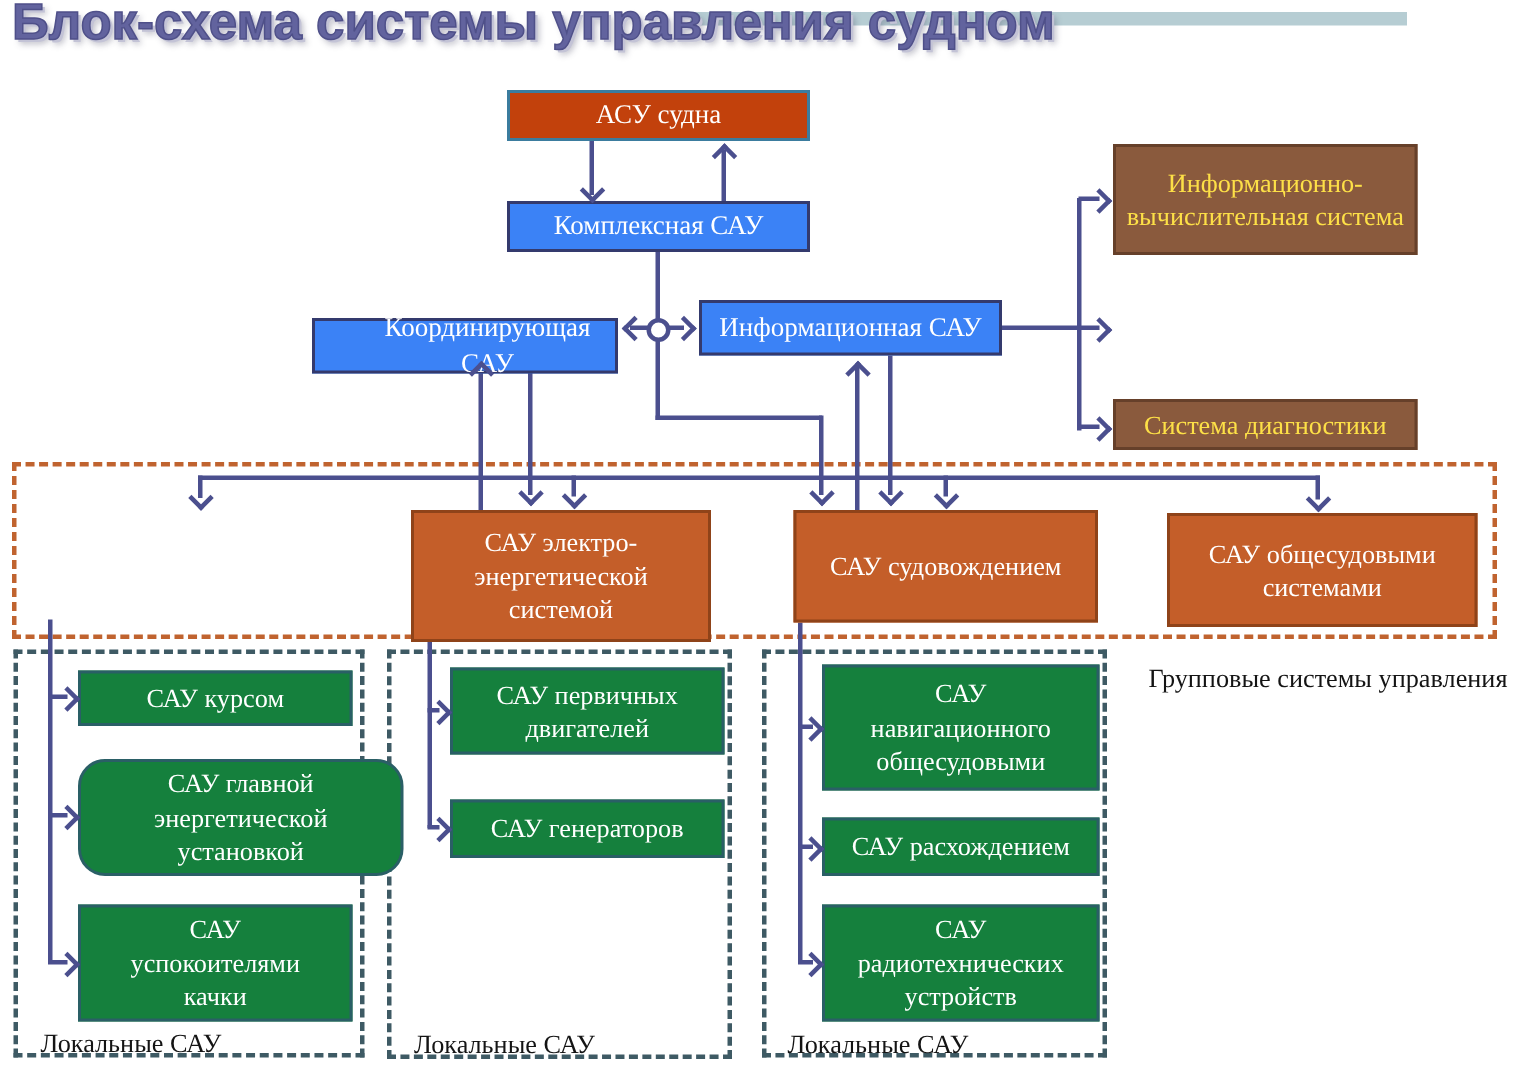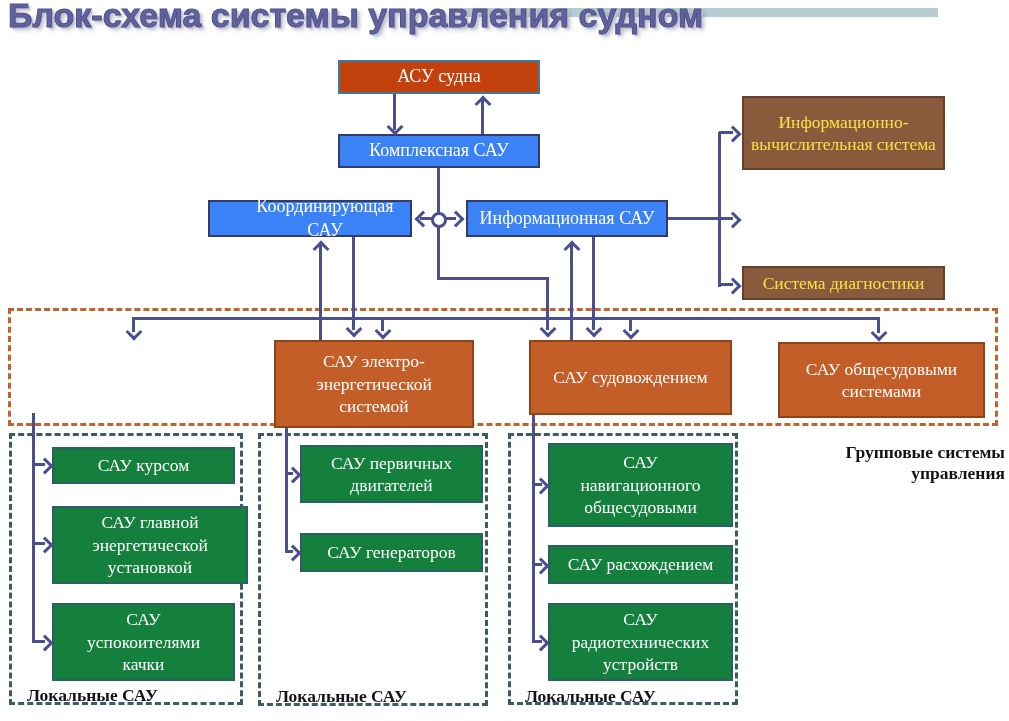--- a/index.html
+++ b/index.html
@@ -23,21 +23,21 @@
   .hline{height:3px;} .vline{width:3px;}
   .arr{position:absolute;width:9px;height:9px;border:3px solid #4b4f8e;
        border-top:none;border-left:none;z-index:4;}
   .arr.d{transform:rotate(45deg);} .arr.u{transform:rotate(-135deg);}
   .arr.l{transform:rotate(135deg);} .arr.r{transform:rotate(-45deg);}
   .circle{position:absolute;width:10px;height:10px;border:3px solid #4b4f8e;
           border-radius:50%;background:#fff;z-index:4;}
   .dashed{position:absolute;border:3px dashed;box-sizing:border-box;z-index:1;}
   .dash-orange{border-color:#c0632f;}
   .dash-teal{border-color:#3e5a64;}
-  .grouplabel{position:absolute;font-weight:bold;font-size:17.5px;color:#141414;z-index:5;}
+  .grouplabel{position:absolute;font-weight:normal;font-size:17.5px;color:#141414;z-index:5;}
 </style>
 </head>
 <body>
 
 <div class="canvas">
 
   <div class="accent"></div>
   <h1 class="title">Блок-схема системы управления судном</h1>
 
   <div class="dashed dash-orange" style="left:8px;top:308px;width:990px;height:118px;"></div>
@@ -108,33 +108,33 @@
   <div class="vline" style="left:532px;top:415px;height:227px;"></div>
   <div class="hline" style="left:532px;top:483px;width:10px;"></div>
   <div class="arr r" style="left:535px;top:480px;"></div>
   <div class="hline" style="left:532px;top:563px;width:10px;"></div>
   <div class="arr r" style="left:535px;top:560px;"></div>
   <div class="hline" style="left:532px;top:640px;width:10px;"></div>
   <div class="arr r" style="left:535px;top:637px;"></div>
 
   <div class="node n-skyblue" style="left:338px;top:60px;width:202px;height:34px;">АСУ судна</div>
   <div class="node n-navy" style="left:338px;top:134px;width:202px;height:34px;">Комплексная САУ</div>
-  <div class="node n-navy" style="left:208px;top:200px;width:204px;height:37px;padding-left:36px;">Координирующая САУ</div>
+  <div class="node n-navy" style="left:208px;top:212px;width:204px;height:37px;padding-left:36px;">Координирующая САУ</div>
   <div class="node n-navy" style="left:466px;top:200px;width:202px;height:37px;">Информационная САУ</div>
 
   <div class="node n-brown" style="left:742px;top:96px;width:203px;height:74px;">Информационно-вычислительная система</div>
   <div class="node n-brown" style="left:742px;top:266px;width:203px;height:34px;">Система диагностики</div>
 
   <div class="node n-orange" style="left:274px;top:340px;width:200px;height:88px;">САУ электро-энергетической системой</div>
   <div class="node n-orange" style="left:529px;top:340px;width:203px;height:75px;">САУ судовождением</div>
   <div class="node n-orange" style="left:778px;top:342px;width:207px;height:76px;">САУ общесудовыми системами</div>
   <div class="grouplabel" style="left:750px;top:442px;width:255px;text-align:right;">Групповые системы управления</div>
 
   <div class="node n-teal" style="left:52px;top:447px;width:183px;height:37px;">САУ курсом</div>
-  <div class="node n-teal" style="left:52px;top:506px;width:196px;height:78px;">САУ главной энергетической установкой</div>
+  <div class="node n-teal" style="left:52px;top:506px;width:217px;height:78px;border-radius:18px;">САУ главной энергетической установкой</div>
   <div class="node n-teal narrow" style="left:52px;top:603px;width:183px;height:78px;">САУ успокоителями качки</div>
   <div class="grouplabel" style="left:27px;top:685px;">Локальные САУ</div>
 
   <div class="node n-teal" style="left:300px;top:445px;width:183px;height:58px;">САУ первичных двигателей</div>
   <div class="node n-teal" style="left:300px;top:533px;width:183px;height:39px;">САУ генераторов</div>
   <div class="grouplabel" style="left:276px;top:686px;">Локальные САУ</div>
 
   <div class="node n-teal narrow" style="left:548px;top:443px;width:185px;height:84px;">САУ навигационного общесудовыми</div>
   <div class="node n-teal" style="left:548px;top:545px;width:185px;height:39px;">САУ расхождением</div>
   <div class="node n-teal" style="left:548px;top:603px;width:185px;height:78px;">САУ радиотехнических устройств</div>

